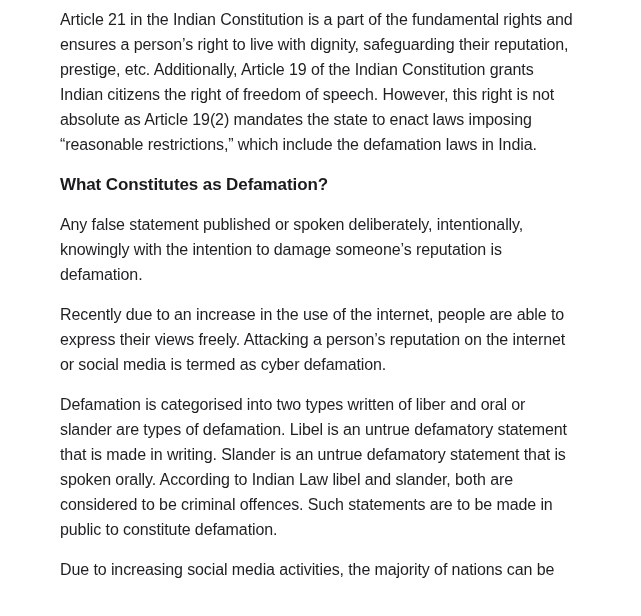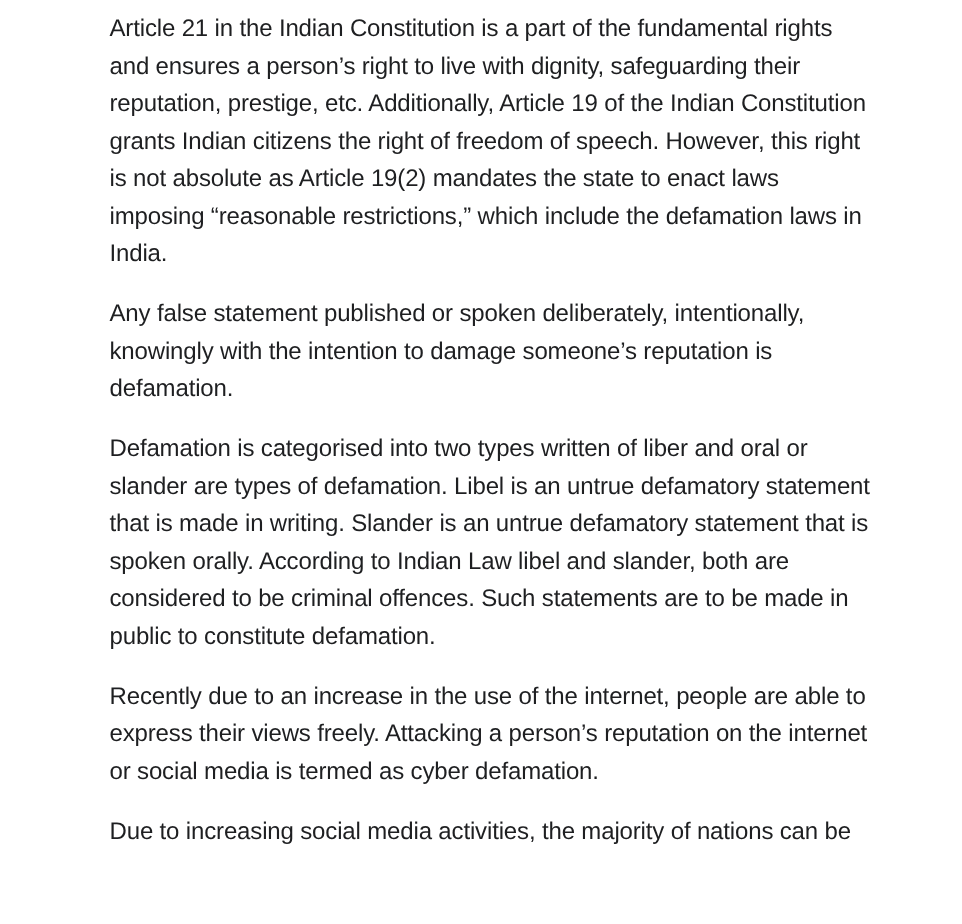--- a/index.html
+++ b/index.html
@@ -14,40 +14,41 @@
     color: #1e1f21;
   }
   .article {
     padding: 7px 60px 0 60px;
     width: 641px;
   }
   .article p {
     font-size: 16px;
     line-height: 25px;
     letter-spacing: -0.1px;
-    margin: 0 0 15px 13px;
+    margin: 0 0 15px 0;
     max-width: 520px;
   }
   .article h3 {
     font-size: 17px;
     line-height: 25px;
     font-weight: 700;
     letter-spacing: -0.1px;
     margin: 0 0 15px 0;
     color: #1a1b1d;
   }
 </style>
 </head>
 <body>
 
 <main class="article">
   <p>Article 21 in the Indian Constitution is a part of the fundamental rights and ensures a person’s right to live with dignity, safeguarding their reputation, prestige, etc. Additionally, Article 19 of the Indian Constitution grants Indian citizens the right of freedom of speech. However, this right is not absolute as Article 19(2) mandates the state to enact laws imposing “reasonable restrictions,” which include the defamation laws in India.</p>
 
+  <h3>What Constitutes as Defamation?</h3>
 
   <p>Any false statement published or spoken deliberately, intentionally, knowingly with the intention to damage someone’s reputation is defamation.</p>
 
+  <p>Recently due to an increase in the use of the internet, people are able to express their views freely. Attacking a person’s reputation on the internet or social media is termed as cyber defamation.</p>
+
   <p>Defamation is categorised into two types written of liber and oral or slander are types of defamation. Libel is an untrue defamatory statement that is made in writing. Slander is an untrue defamatory statement that is spoken orally. According to Indian Law libel and slander, both are considered to be criminal offences. Such statements are to be made in public to constitute defamation.</p>
-
-  <p>Recently due to an increase in the use of the internet, people are able to express their views freely. Attacking a person’s reputation on the internet or social media is termed as cyber defamation.</p>
 
 
   <p>Due to increasing social media activities, the majority of nations can be</p>
 </main>
 
 </body></html>

